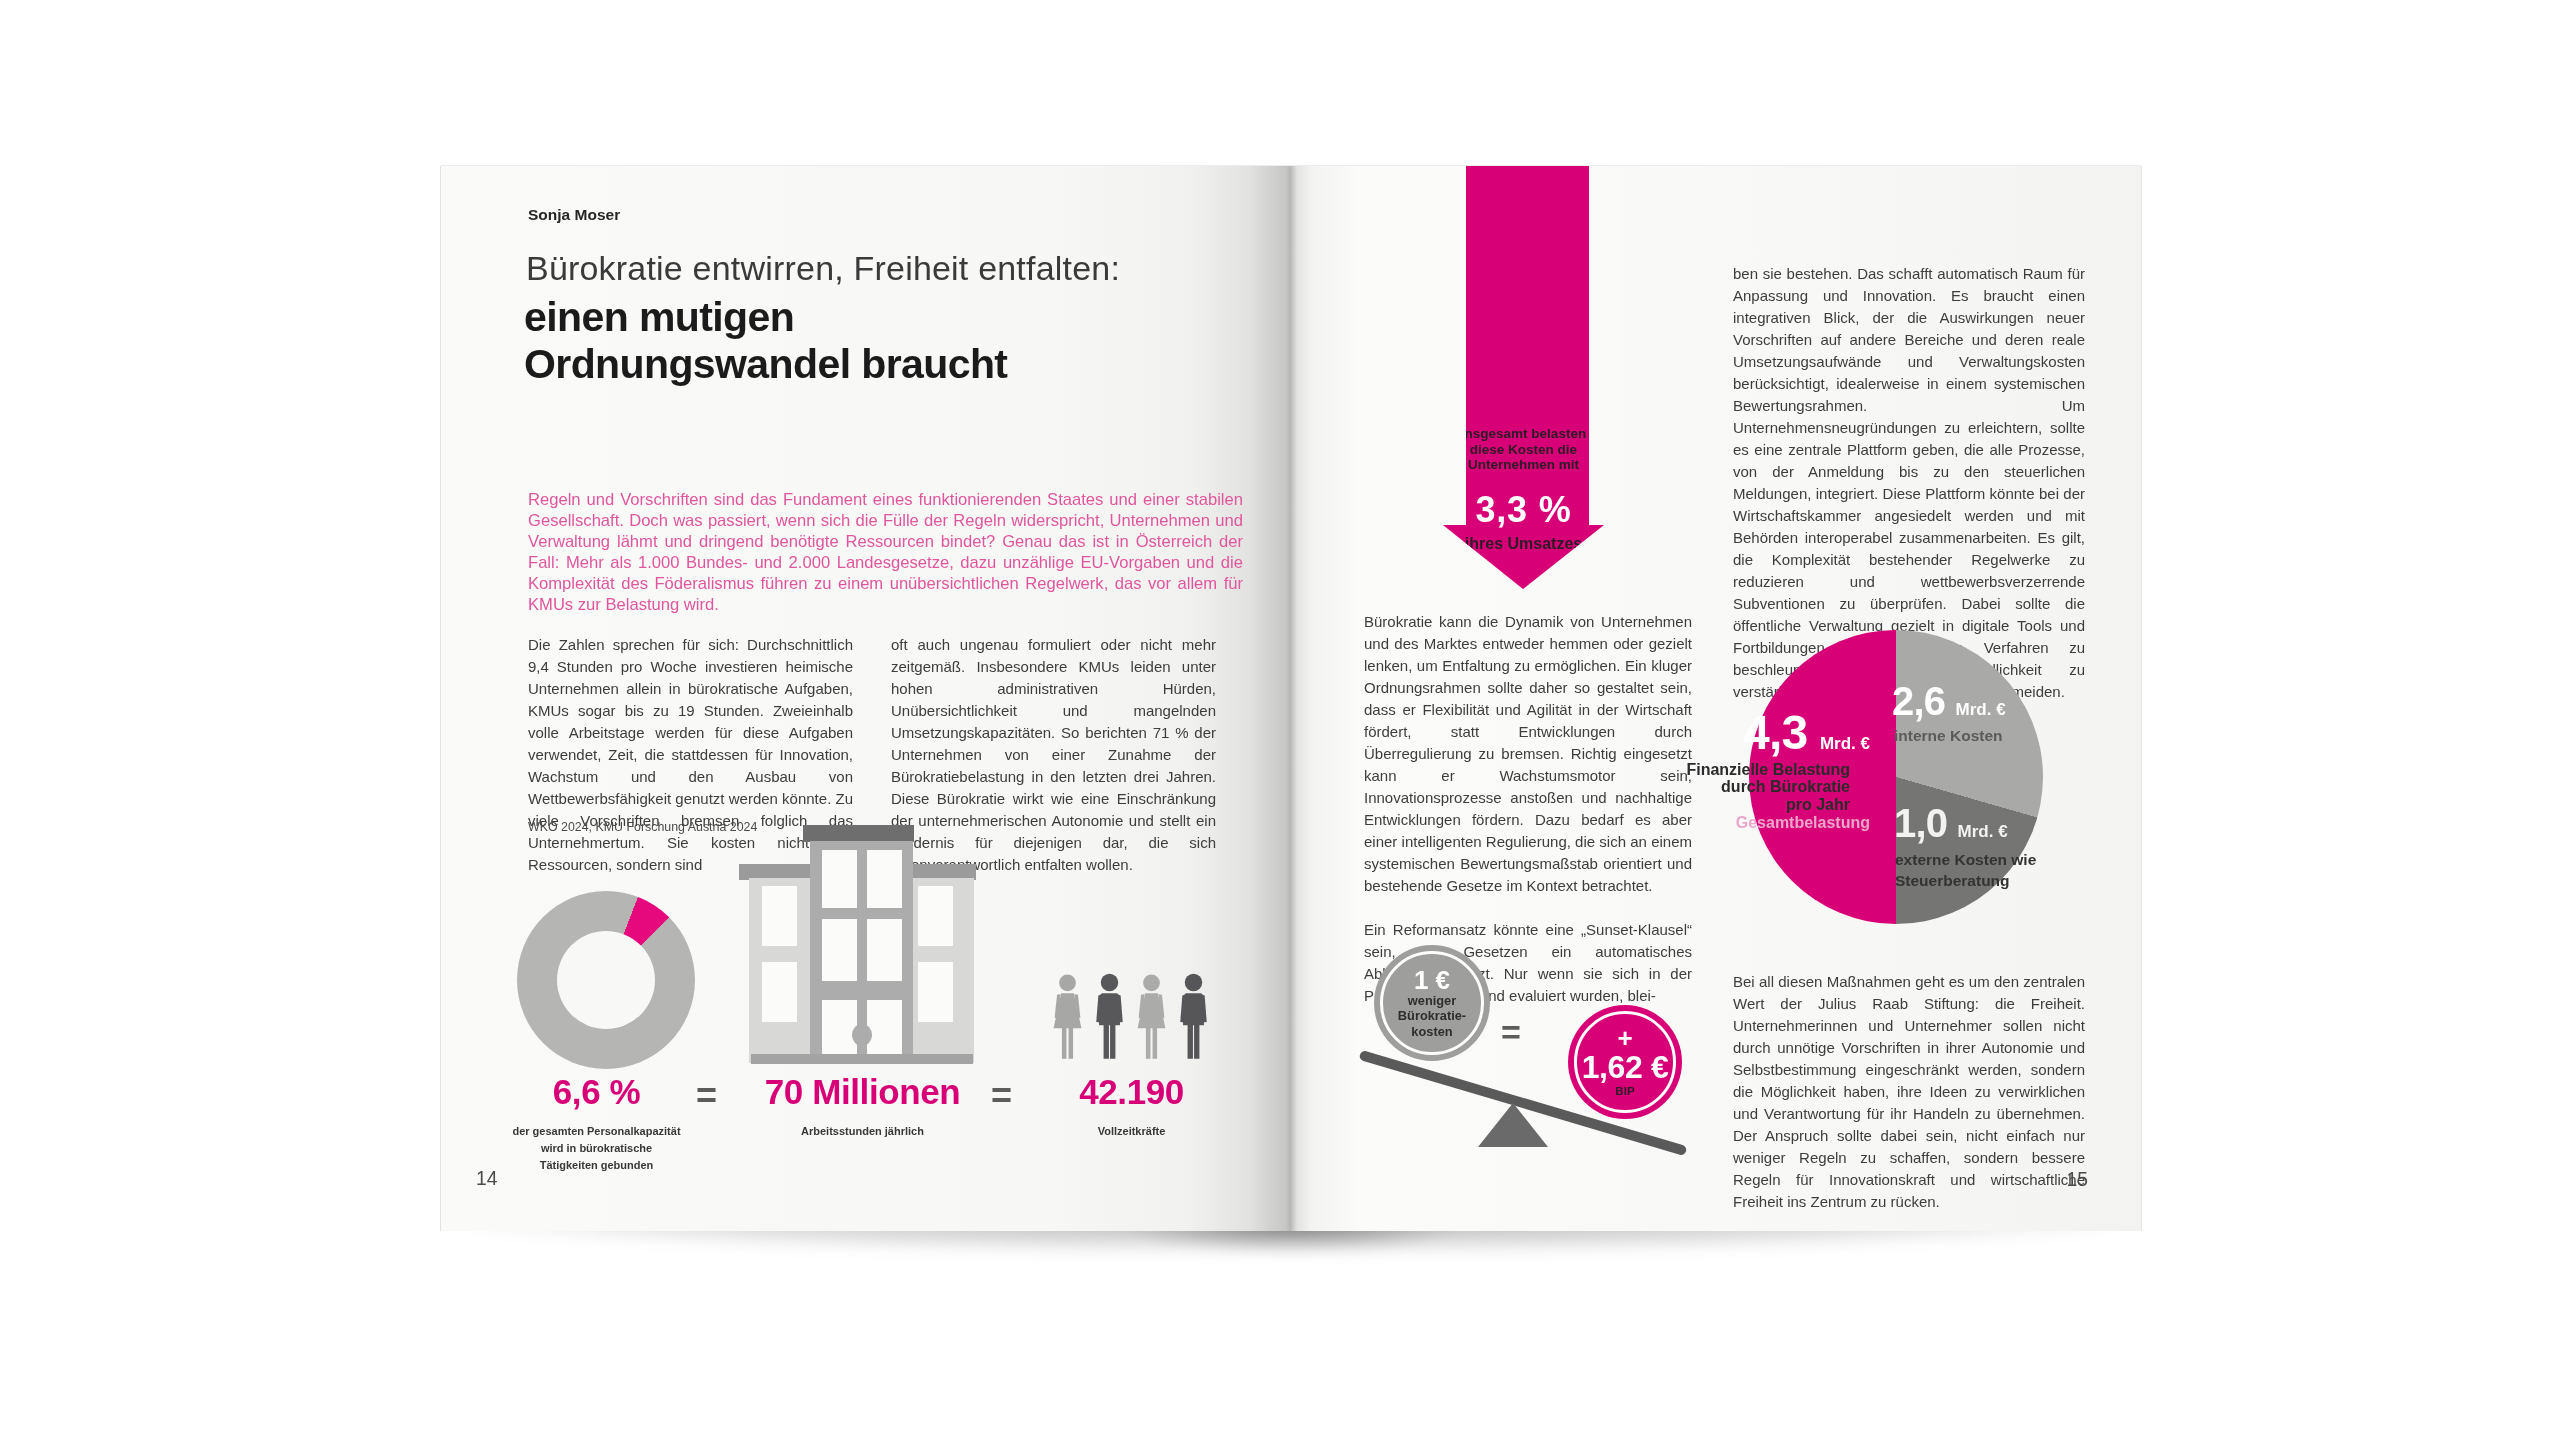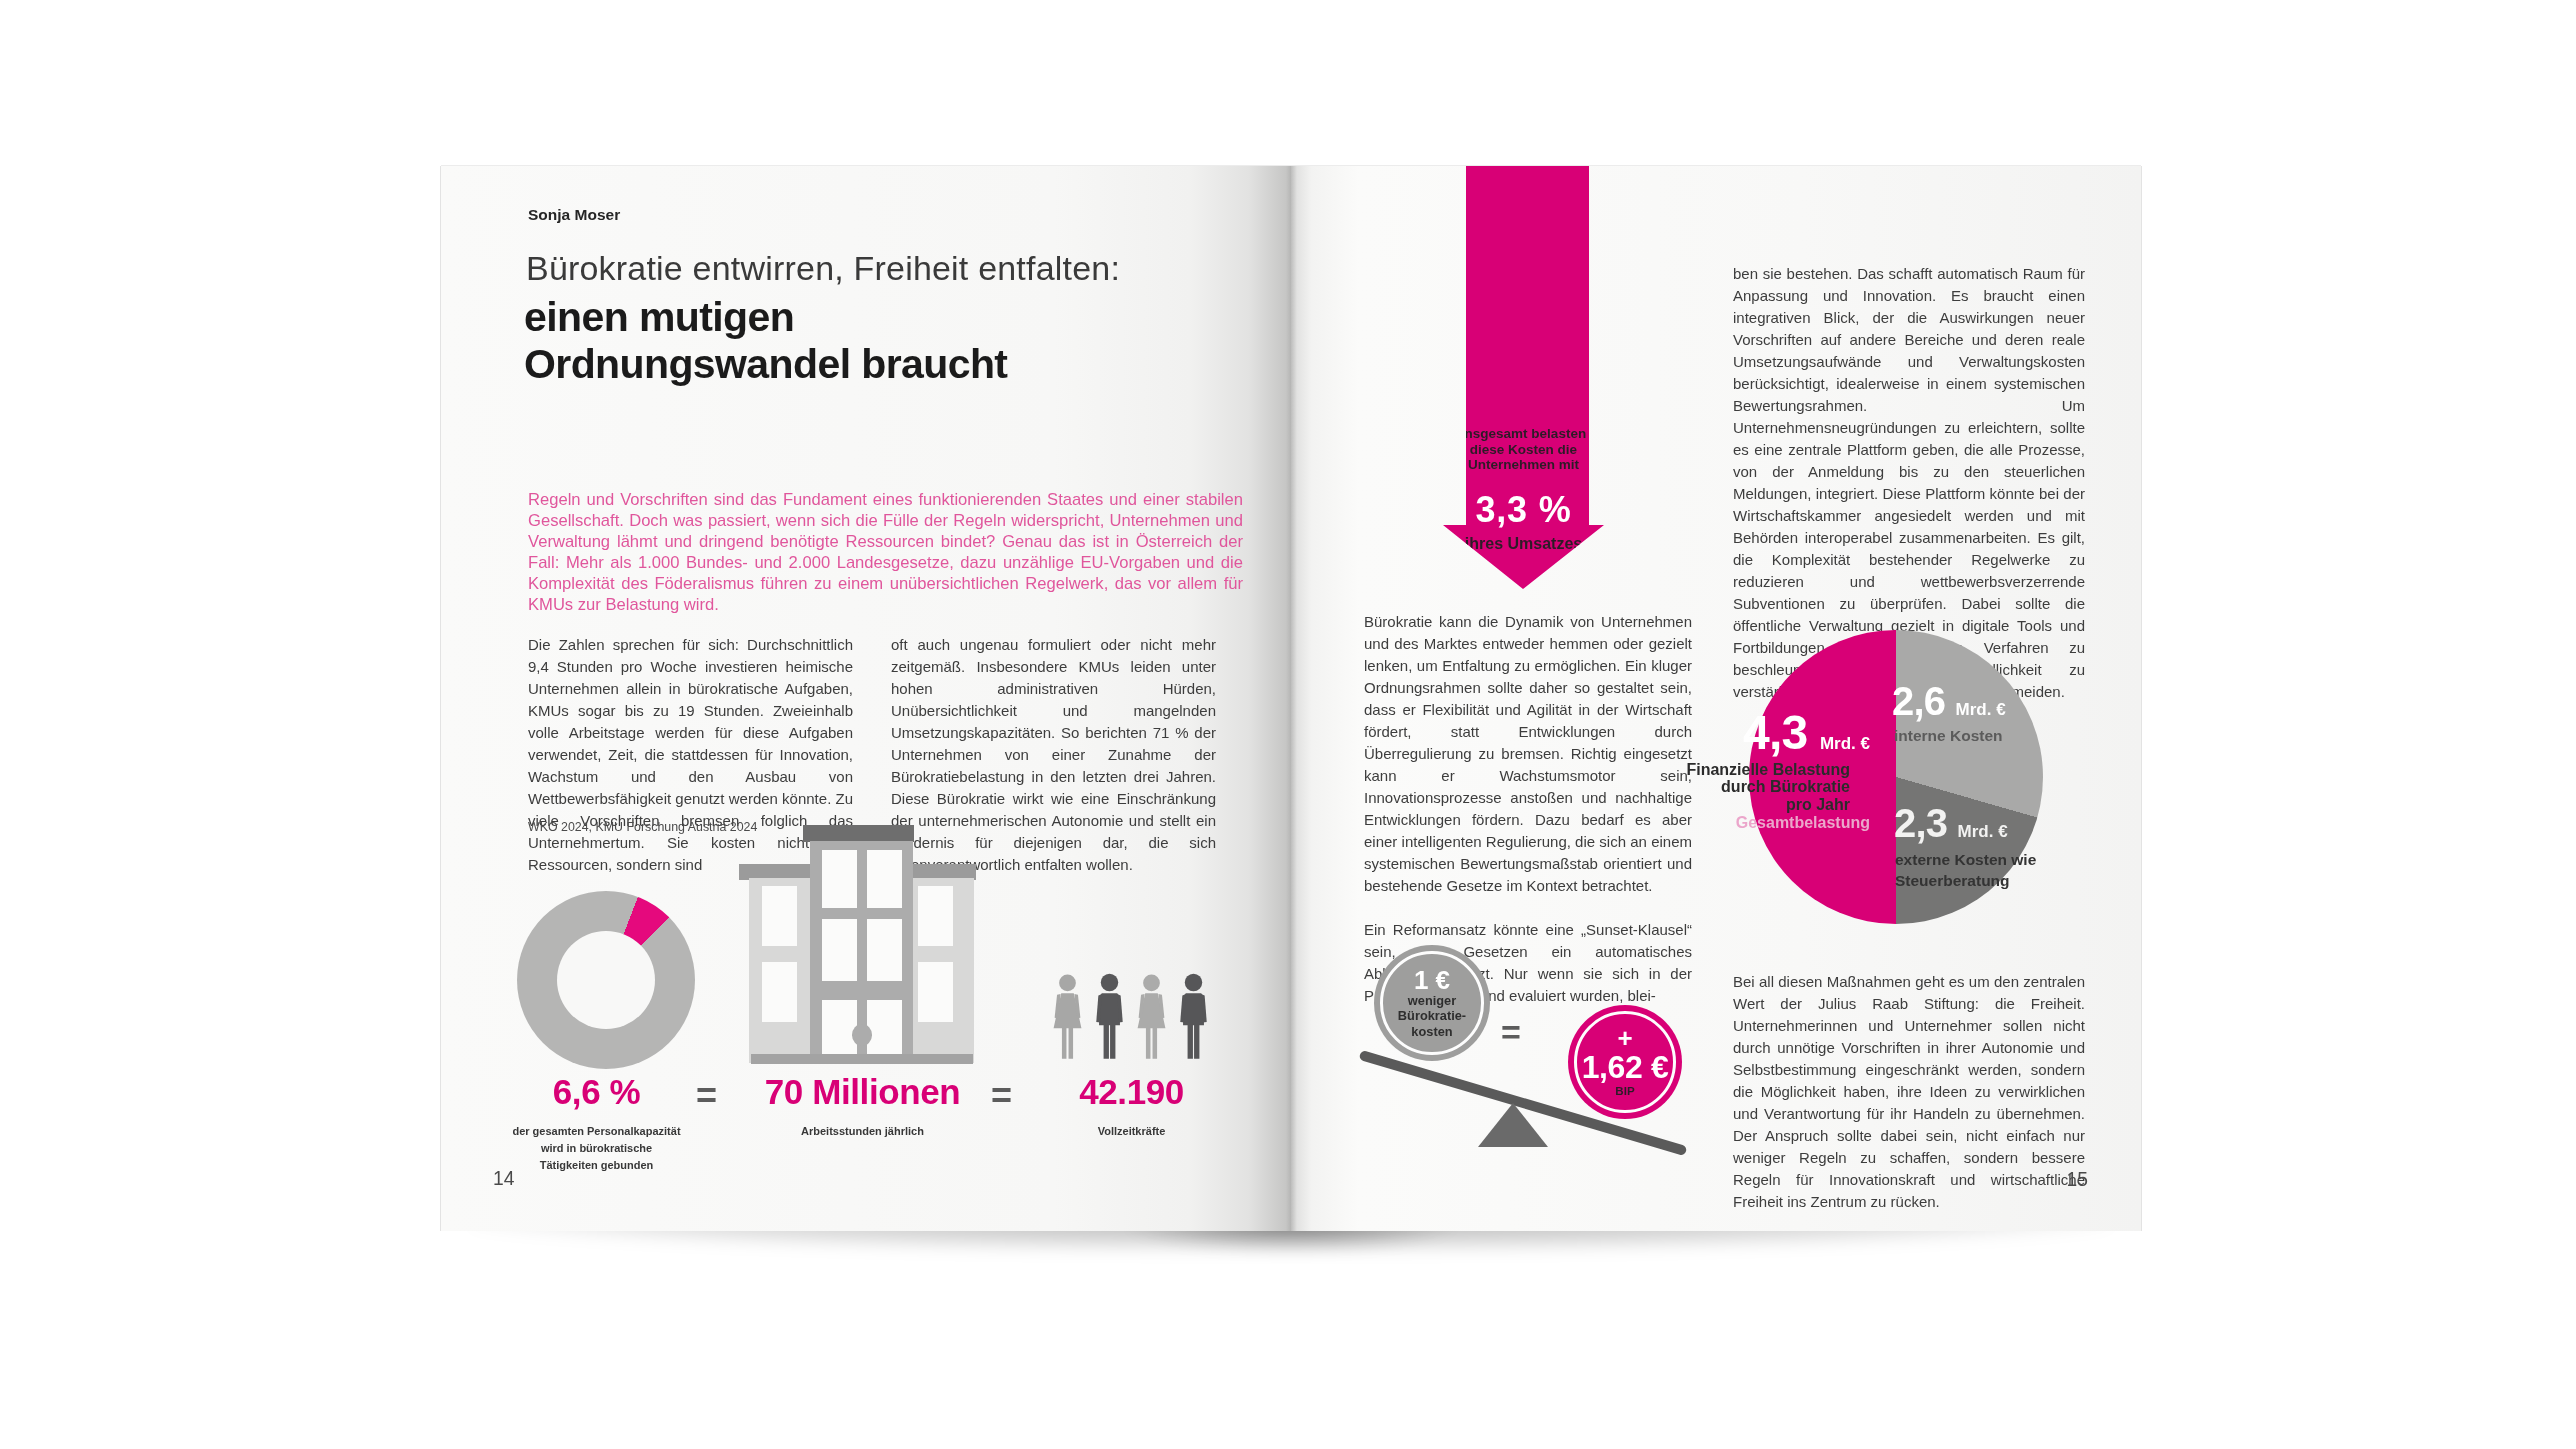--- a/index.html
+++ b/index.html
@@ -43,21 +43,21 @@
   
   .author { left:87px; top:40px; font-size:15.5px; font-weight:700; color:#262626; }
   .kicker { left:85px; top:83px; font-size:34px; font-weight:400; letter-spacing:0.2px; color:#3a3a3a; }
   .headline { left:83px; top:128px; font-size:41px; line-height:47px; font-weight:700; letter-spacing:-0.6px; color:#1b1b1b; }
   .intro { left:87px; top:323px; width:715px; font-size:16.6px; line-height:21px; font-weight:400; color:var(--pink-light); }
   .col { width:325px; }
   .lp-col1 { left:87px; top:468px; }
   .lp-col2 { left:450px; top:468px; }
   .source-line { left:87px; top:654px; font-size:12.4px; color:#4b4b4b; }
   .pagenum { font-size:19.3px; color:#4a4a4a; }
-  .pn-left { left:35px; top:1002px;margin-left:17px; }
+  .pn-left { left:35px; top:1002px; }
   .pn-right { right:53px; top:1003px; text-align:right; }
 
   
   .donut { left:76px; top:725px; width:178px; height:178px; border-radius:50%;
     background:conic-gradient(#b5b5b4 0deg 21deg, var(--pink-bright) 21deg 45deg, #b5b5b4 45deg 360deg); }
   .donut-hole { position:absolute; inset:40px; border-radius:50%; background:#f8f8f7; }
   .stat-value { font-size:35px; font-weight:700; color:var(--pink); letter-spacing:-0.4px; text-align:center; }
   .sv1 { left:32px; top:906px; width:247px; }
   .sv2 { left:298px; top:906px; width:247px; }
   .sv3 { left:567px; top:906px; width:247px; }
@@ -244,21 +244,21 @@
     <div class="abs lbl-total-label preline">Finanzielle Belastung
 durch Bürokratie
 pro Jahr</div>
     <div class="abs lbl-total-sub">Gesamtbelastung</div>
     <div class="abs pie-num lbl-a-value">
       <span>2,6</span>
       <span class="pie-unit">Mrd. €</span>
     </div>
     <div class="abs lbl-a-label">interne Kosten</div>
     <div class="abs pie-num lbl-b-value">
-      <span>2,3</span>
+      <span>1,0</span>
       <span class="pie-unit">Mrd. €</span>
     </div>
     <div class="abs lbl-b-label preline">externe Kosten wie
 Steuerberatung</div>
 
     <div class="abs seesaw-bar"></div>
     <div class="abs seesaw-tri"></div>
     <div class="abs bal-circle bal-gray">
       <div class="bal-val-gray">1 €</div>
       <div class="bal-lbl-gray preline">weniger

